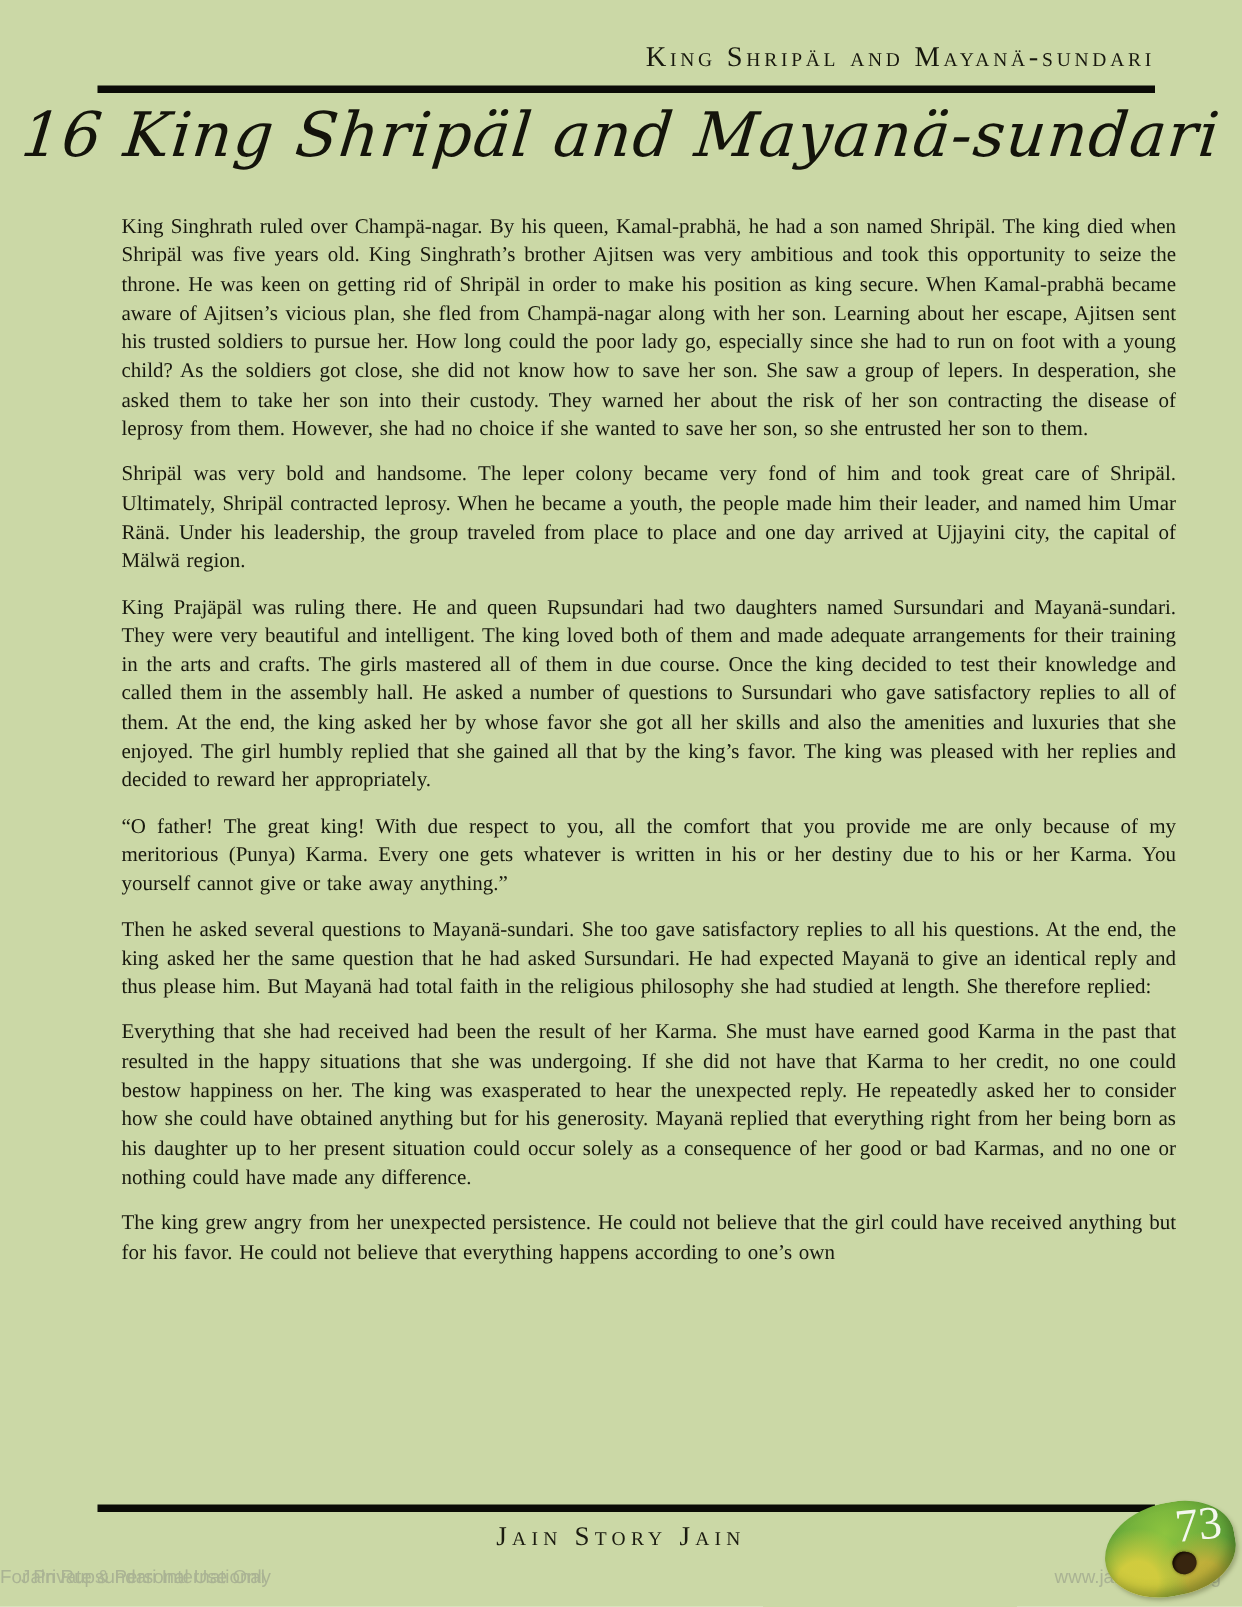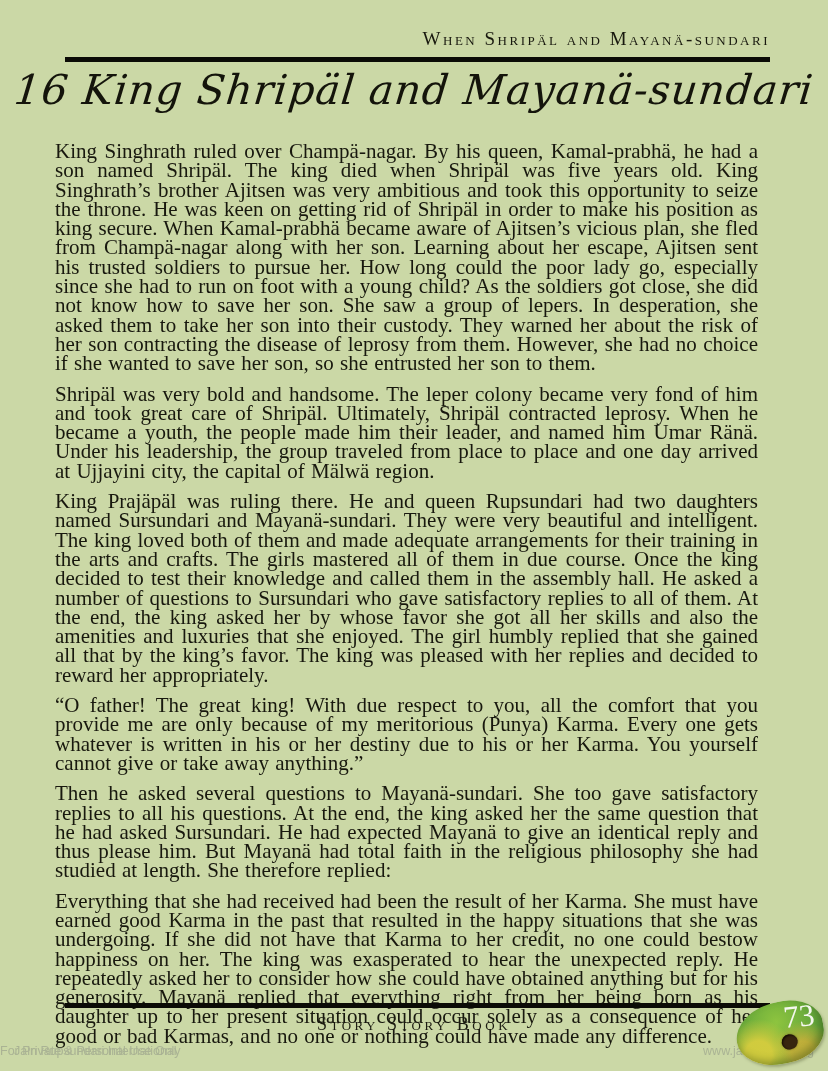--- a/index.html
+++ b/index.html
@@ -28,22 +28,22 @@
     position:absolute; top:66px; left:0; width:100%;
     text-align:center;
     font-family:"DejaVu Serif", serif;
     font-style:italic; font-weight:500;
     font-size:41px;
     transform:skewX(-6deg);
     letter-spacing:1px;
     color:#14140b;
   }
   .story-text {
-    position:absolute; top:142px; left:55px; width:703px;
-    font-size:21px; line-height:19.3px;
+    position:absolute; top:142px; left:81px; width:703px;
+    font-size:14px; line-height:19.3px;
     text-align:justify;
     word-spacing:1px;
   }
   .story-text p { margin:0 0 11px 0; }
   .book-title {
     position:absolute; top:1014px; left:0; width:100%;
     text-align:center;
     font-variant:small-caps;
     font-size:18px; letter-spacing:3.5px;
     color:#1b1b10;
@@ -80,38 +80,39 @@
     font-size:31px; font-weight:400;
     color:#f4f7ee;
     transform:rotate(4deg);
   }
 </style>
 </head>
 <body>
 
 <div class="page">
 
-  <div class="running-title">When Shripäl and Mayanä-sundari</div>
+  <div class="running-title">King Shripäl and Mayanä-sundari</div>
 
   <div class="rule rule-top"></div>
 
   <div class="chapter-title">16 King Shripäl and Mayanä-sundari</div>
 
   <div class="story-text">
     <p>King Singhrath ruled over Champä-nagar.  By his queen, Kamal-prabhä, he had a son named Shripäl.  The king died when Shripäl was five years old.  King Singhrath’s brother Ajitsen was very ambitious and took this opportunity to seize the throne.  He was keen on getting rid of Shripäl in order to make his position as king secure.  When Kamal-prabhä became aware of Ajitsen’s vicious plan, she fled from Champä-nagar along with her son.  Learning about her escape, Ajitsen sent his trusted soldiers to pursue her.  How long could the poor lady go, especially since she had to run on foot with a young child? As the soldiers got close, she did not know how to save her son.  She saw a group of lepers.  In desperation, she asked them to take her son into their custody.  They warned her about the risk of her son contracting the disease of leprosy from them.  However, she had no choice if she wanted to save her son, so she entrusted her son to them.</p>
     <p>Shripäl was very bold and handsome.  The leper colony became very fond of him and took great care of Shripäl.  Ultimately, Shripäl contracted leprosy.  When he became a youth, the people made him their leader, and named him Umar Ränä.  Under his leadership, the group traveled from place to place and one day arrived at Ujjayini city, the capital of Mälwä region.</p>
     <p>King Prajäpäl was ruling there.  He and queen Rupsundari had two daughters named Sursundari and Mayanä-sundari.  They were very beautiful and intelligent.  The king loved both of them and made adequate arrangements for their training in the arts and crafts.  The girls mastered all of them in due course.  Once the king decided to test their knowledge and called them in the assembly hall.  He asked a number of questions to Sursundari who gave satisfactory replies to all of them.  At the end, the king asked her by whose favor she got all her skills and also the amenities and luxuries that she enjoyed.  The girl humbly replied that she gained all that by the king’s favor.  The king was pleased with her replies and decided to reward her appropriately.</p>
     <p>“O father! The great king! With due respect to you, all the comfort that you provide me are only because of my meritorious (Punya) Karma.  Every one gets whatever is written in his or her destiny due to his or her Karma.  You yourself cannot give or take away anything.”</p>
     <p>Then he asked several questions to Mayanä-sundari.  She too gave satisfactory replies to all his questions.  At the end, the king asked her the same question that he had asked Sursundari.  He had expected Mayanä to give an identical reply and thus please him.  But Mayanä had total faith in the religious philosophy she had studied at length.  She therefore replied:</p>
     <p>Everything that she had received had been the result of her Karma.  She must have earned good Karma in the past that resulted in the happy situations that she was undergoing.  If she did not have that Karma to her credit, no one could bestow happiness on her.  The king was exasperated to hear the unexpected reply.  He repeatedly asked her to consider how she could have obtained anything but for his generosity.  Mayanä replied that everything right from her being born as his daughter up to her present situation could occur solely as a consequence of her good or bad Karmas, and no one or nothing could have made any difference.</p>
+    <p>The king grew angry from her unexpected persistence.  He could not believe that the girl could have received anything but for his favor.  He could not believe that everything happens according to one’s own</p>
   </div>
 
   <div class="rule rule-bottom"></div>
 
-  <div class="book-title">Story Story Book</div>
+  <div class="book-title">Jain Story Jain</div>
 
   <div class="imprint imprint-left">Jain Rupsundari International</div>
   <div class="imprint imprint-center">For Private &amp; Personal Use Only</div>
   <div class="imprint imprint-right">www.jainelibrary.org</div>
 
   <div class="leaf">
     <span class="leaf-hole"></span>
     <span class="leaf-number">73</span>
   </div>
 

